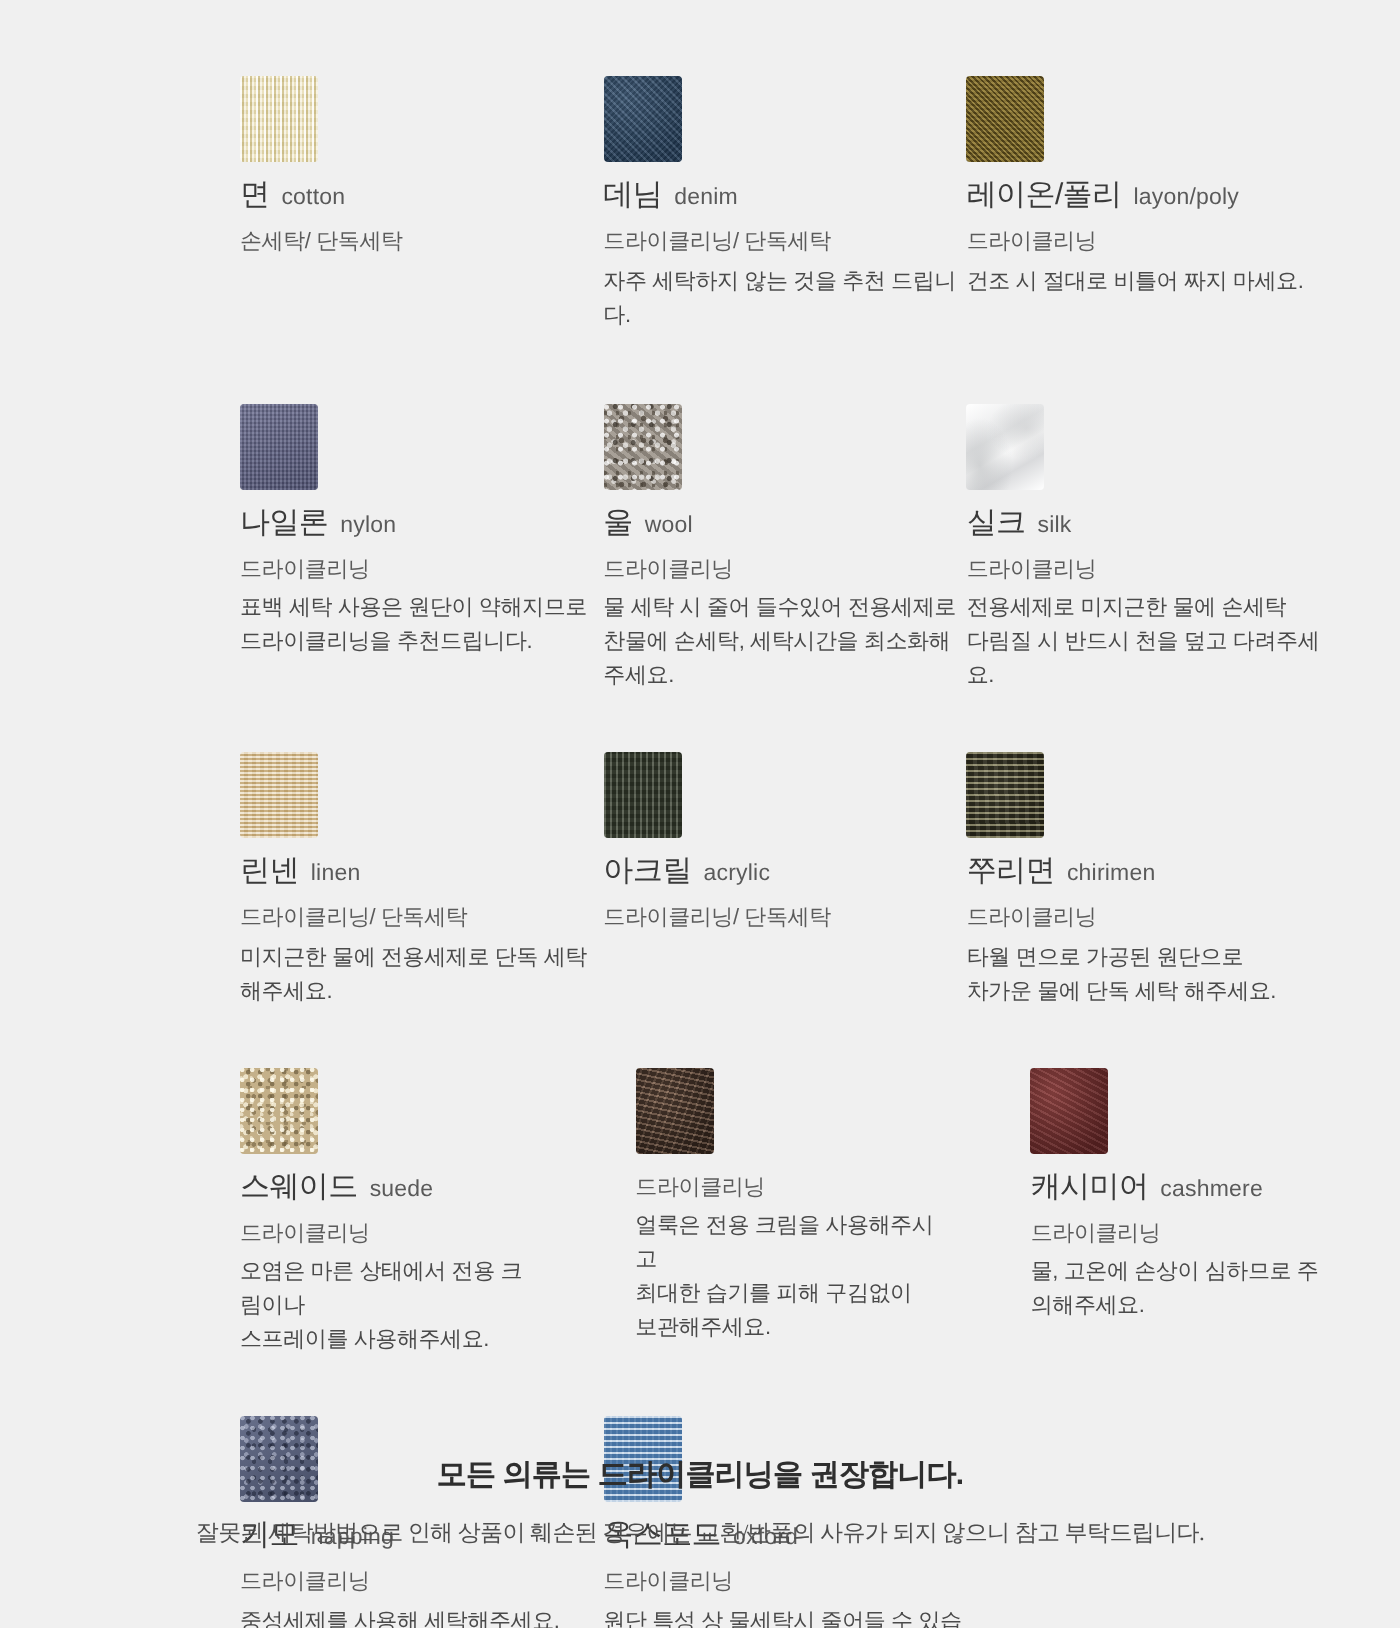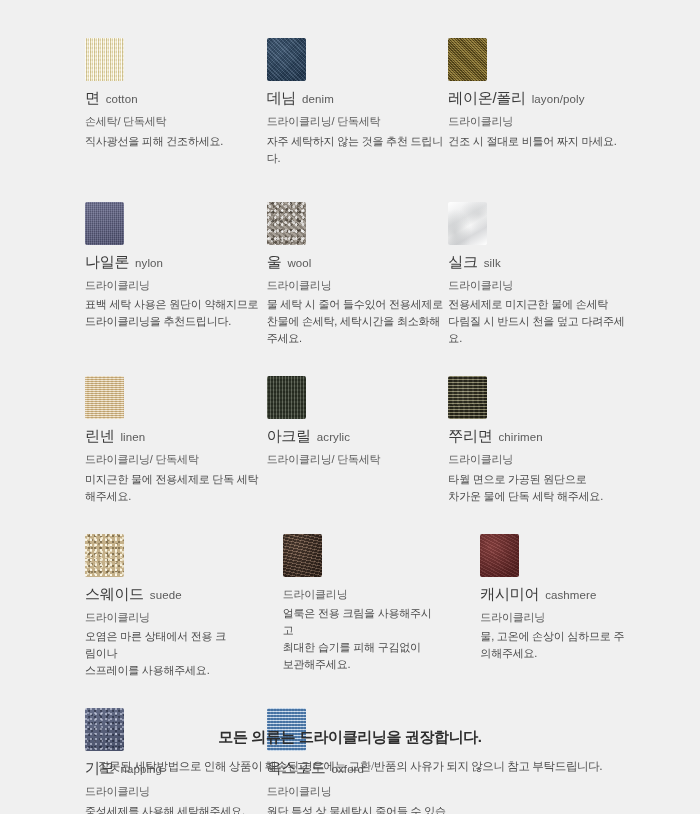--- a/index.html
+++ b/index.html
@@ -20,20 +20,21 @@
   #fabric-grid {
     position: absolute;
     left: 0;
     top: 0;
     width: 700px;
   }
 
   .fabric-row {
     display: flex;
     width: 630px;
+    padding-left: 35px;
   }
 
   .fabric-card {
     width: 195px;
     box-sizing: border-box;
     padding: 0;
   }
   .fabric-card.col-0 { margin-left: 85px; }
   .fabric-card.col-1 { margin-left: 0px; }
   .fabric-card.col-2 { margin-left: 0px; }
@@ -226,21 +227,20 @@
 
 <div id="fabric-grid">
 
   <div class="fabric-row" style="margin-top:38px;">
     <div class="fabric-card col-0">
       <div class="swatch sw-cotton"></div>
       <p class="fabric-title">
         <span class="fabric-name-ko">면</span><span class="fabric-name-en">cotton</span>
       </p>
       <p class="fabric-method">손세탁/ 단독세탁</p>
-      <p class="fabric-note">직사광선을 피해 건조하세요.</p>
     </div>
     <div class="fabric-card col-1">
       <div class="swatch sw-denim"></div>
       <p class="fabric-title">
         <span class="fabric-name-ko">데님</span><span class="fabric-name-en">denim</span>
       </p>
       <p class="fabric-method">드라이클리닝/ 단독세탁</p>
       <p class="fabric-note">자주 세탁하지 않는 것을 추천 드립니다.</p>
     </div>
     <div class="fabric-card col-2">

